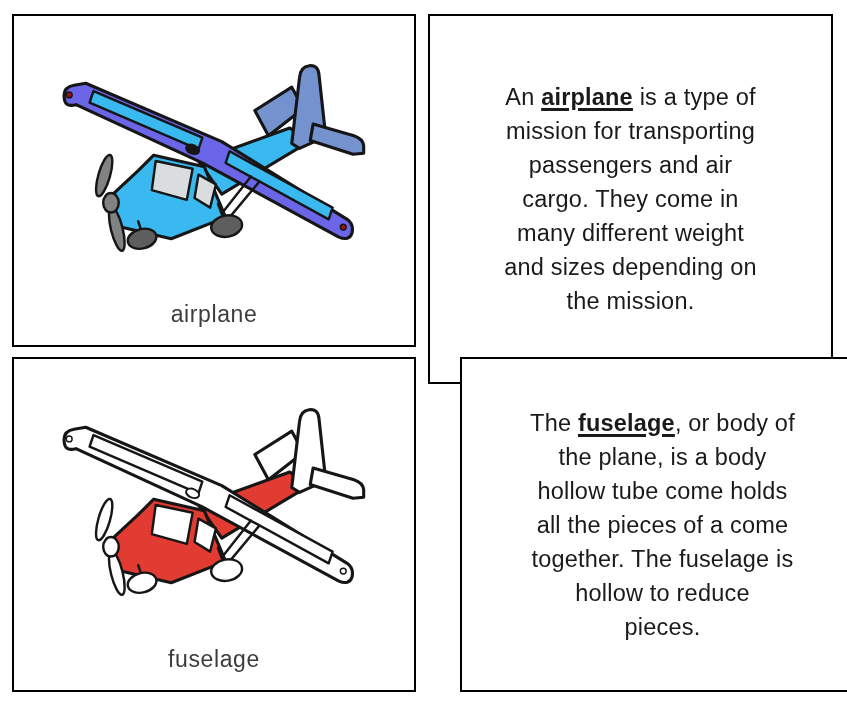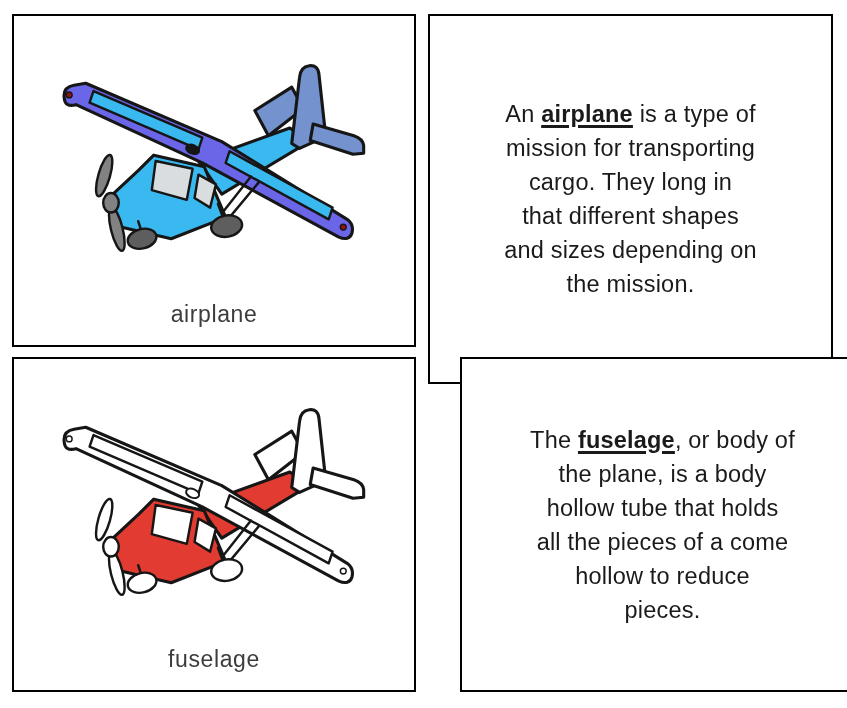--- a/index.html
+++ b/index.html
@@ -89,40 +89,42 @@
         <use href="#plane-art"></use>
       </svg>
     </div>
     <div class="card-label" style="color: rgb(60, 60, 60);">airplane</div>
   </section>
 
   <section class="card definition-card" id="card-tr" style="border-color: rgb(0, 0, 0);">
     <div class="def" style="color: rgb(26, 26, 26);">
         <div class="text-line">An <span class="term">airplane</span> is a type of</div>
         <div class="text-line">mission for transporting</div>
-        <div class="text-line">cargo. They long in</div>
-        <div class="text-line">that different shapes</div>
+        <div class="text-line">passengers and air</div>
+        <div class="text-line">cargo. They come in</div>
+        <div class="text-line">many different weight</div>
         <div class="text-line">and sizes depending on</div>
         <div class="text-line">the mission.</div>
       </div>
   </section>
 
   <section class="card picture-card" id="card-bl" style="border-color: rgb(0, 0, 0);">
     <div class="art">
       <svg id="svg-fuselage" viewBox="30 22 356 232" style="--wing: #ffffff; --panel: #ffffff; --body: #e23b31; --tail: #ffffff; --glass: #ffffff; --prop: #ffffff; --wheel: #ffffff; --dot: #ffffff; --navdot: #ffffff; --line: #161616;">
         <use href="#plane-art"></use>
       </svg>
     </div>
     <div class="card-label" style="color: rgb(60, 60, 60);">fuselage</div>
   </section>
 
   <section class="card definition-card" id="card-br" style="border-color: rgb(0, 0, 0);">
     <div class="def" style="color: rgb(26, 26, 26);">
         <div class="text-line">The <span class="term">fuselage</span>, or body of</div>
         <div class="text-line">the plane, is a body</div>
-        <div class="text-line">hollow tube that holds</div>
+        <div class="text-line">hollow tube come holds</div>
         <div class="text-line">all the pieces of a come</div>
+        <div class="text-line">together. The fuselage is</div>
         <div class="text-line">hollow to reduce</div>
         <div class="text-line">pieces.</div>
       </div>
   </section>
 
 </div>
 
 </body></html>

